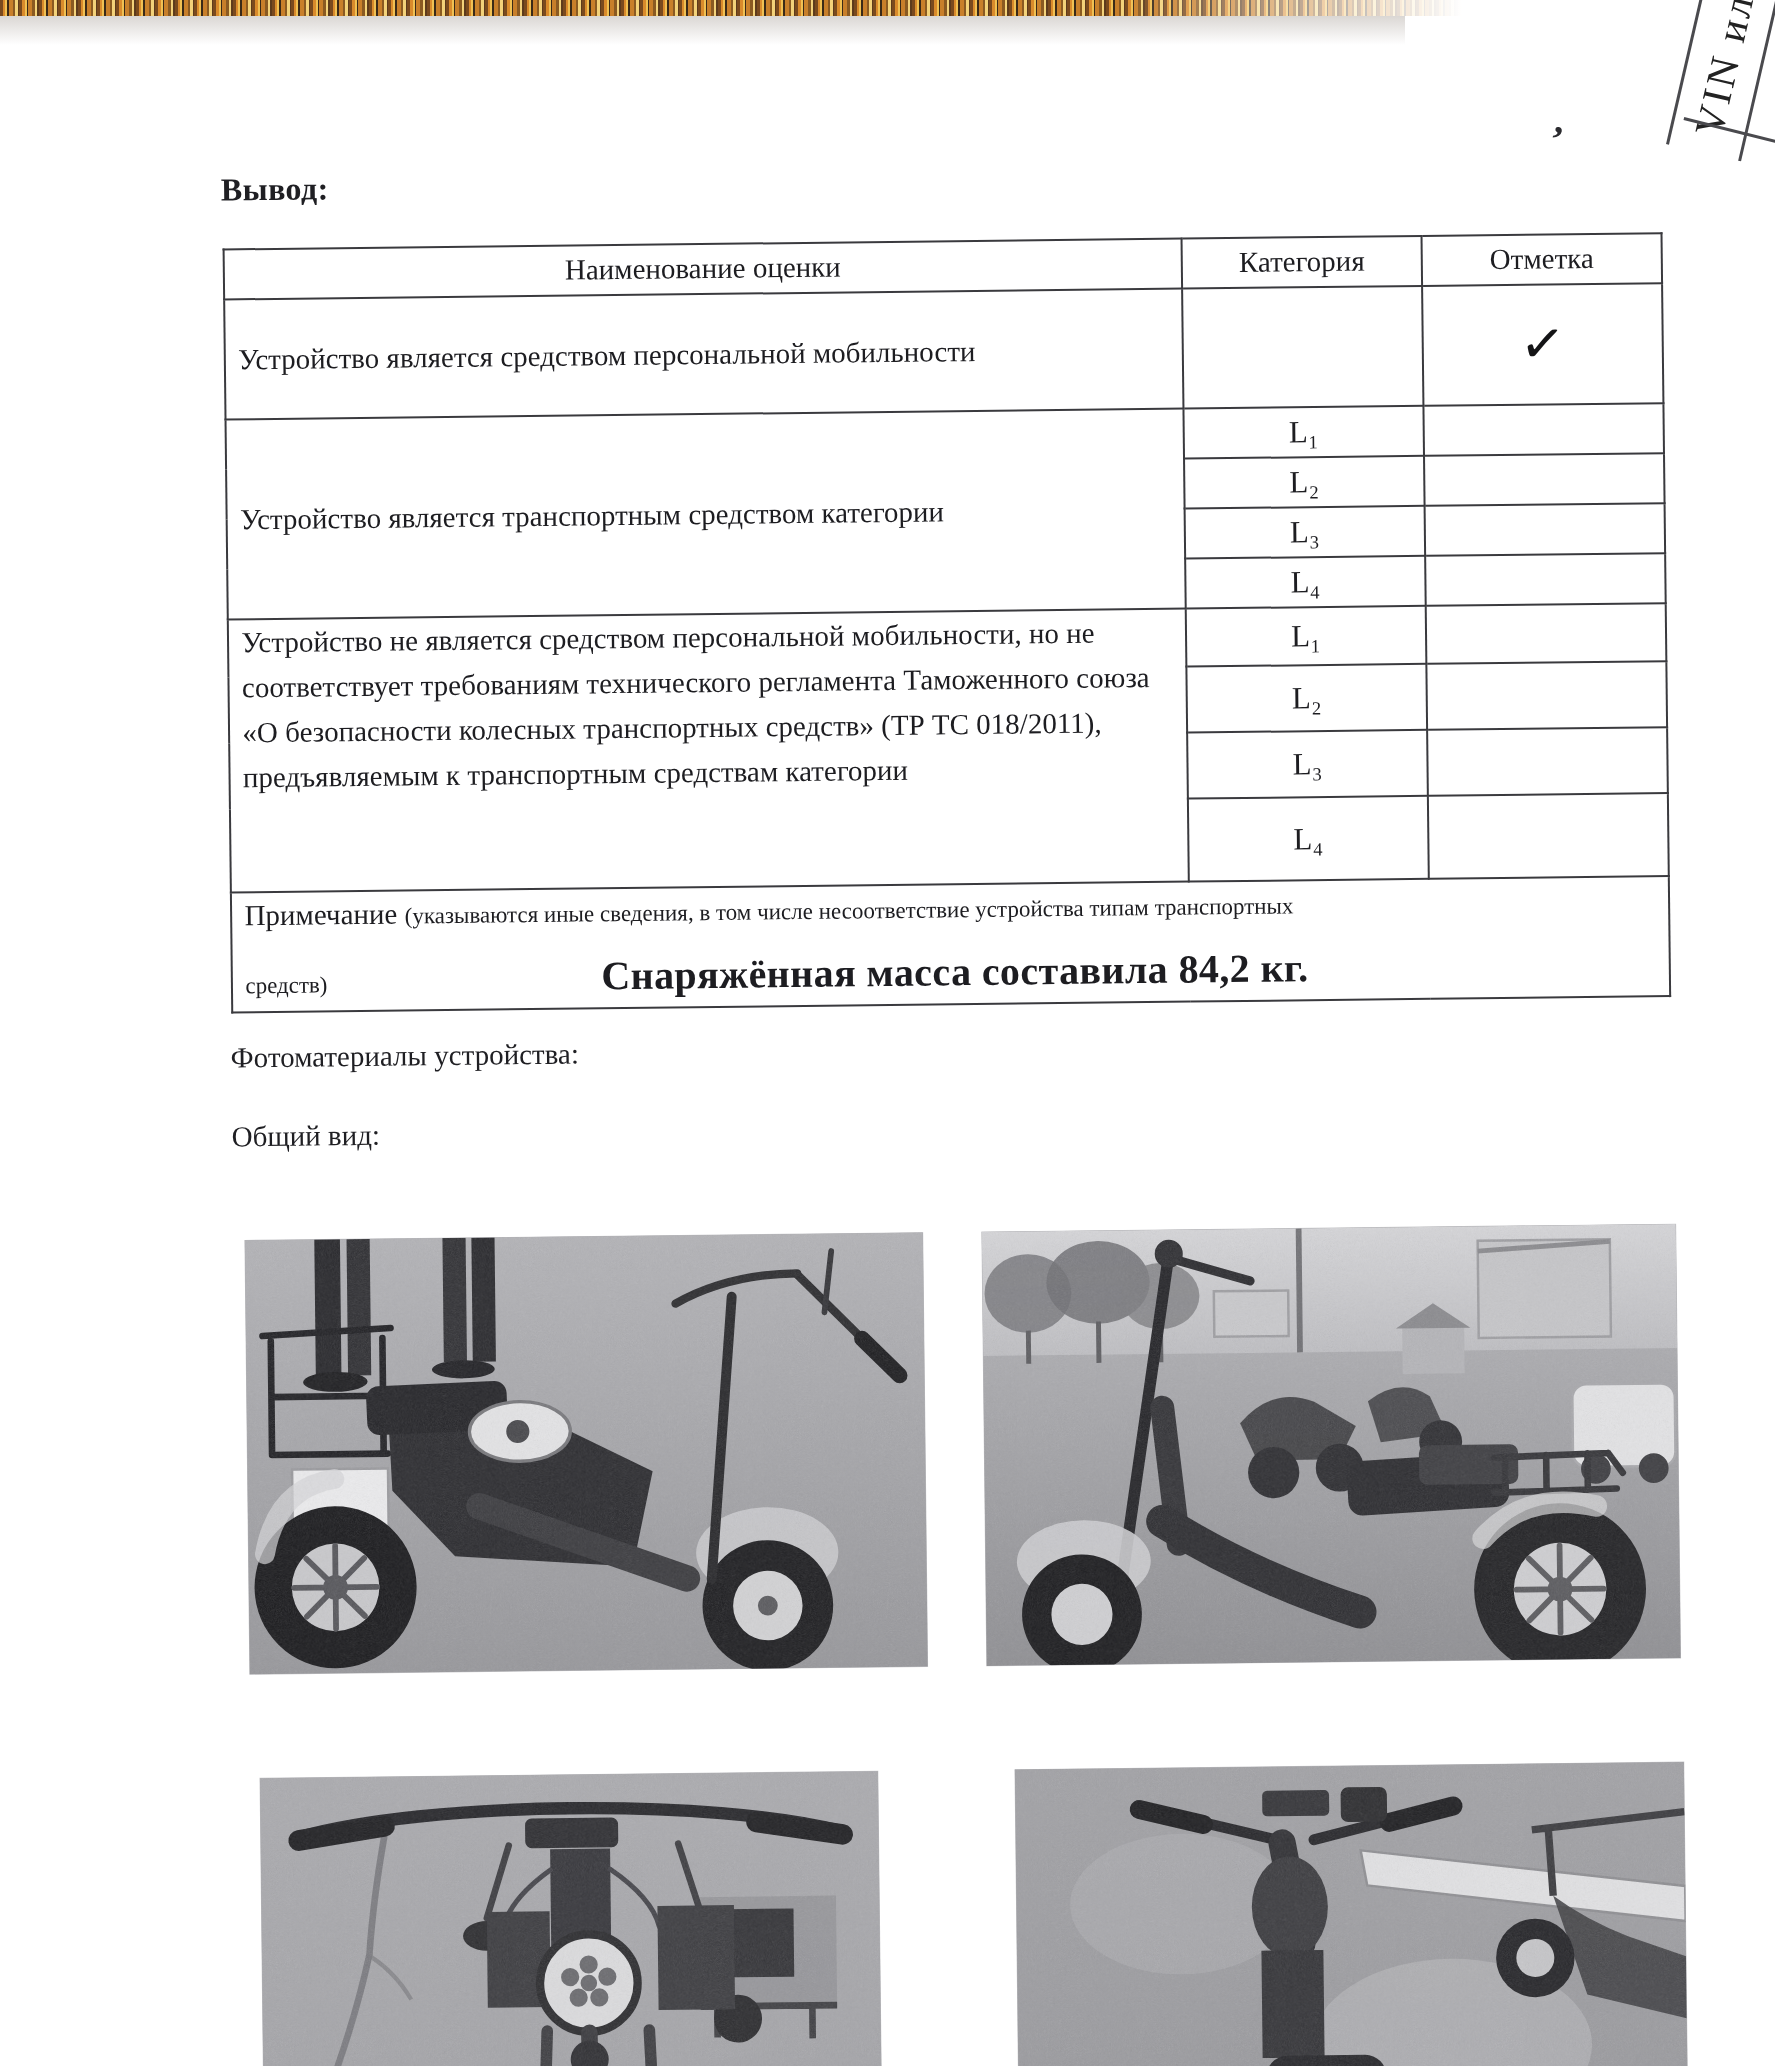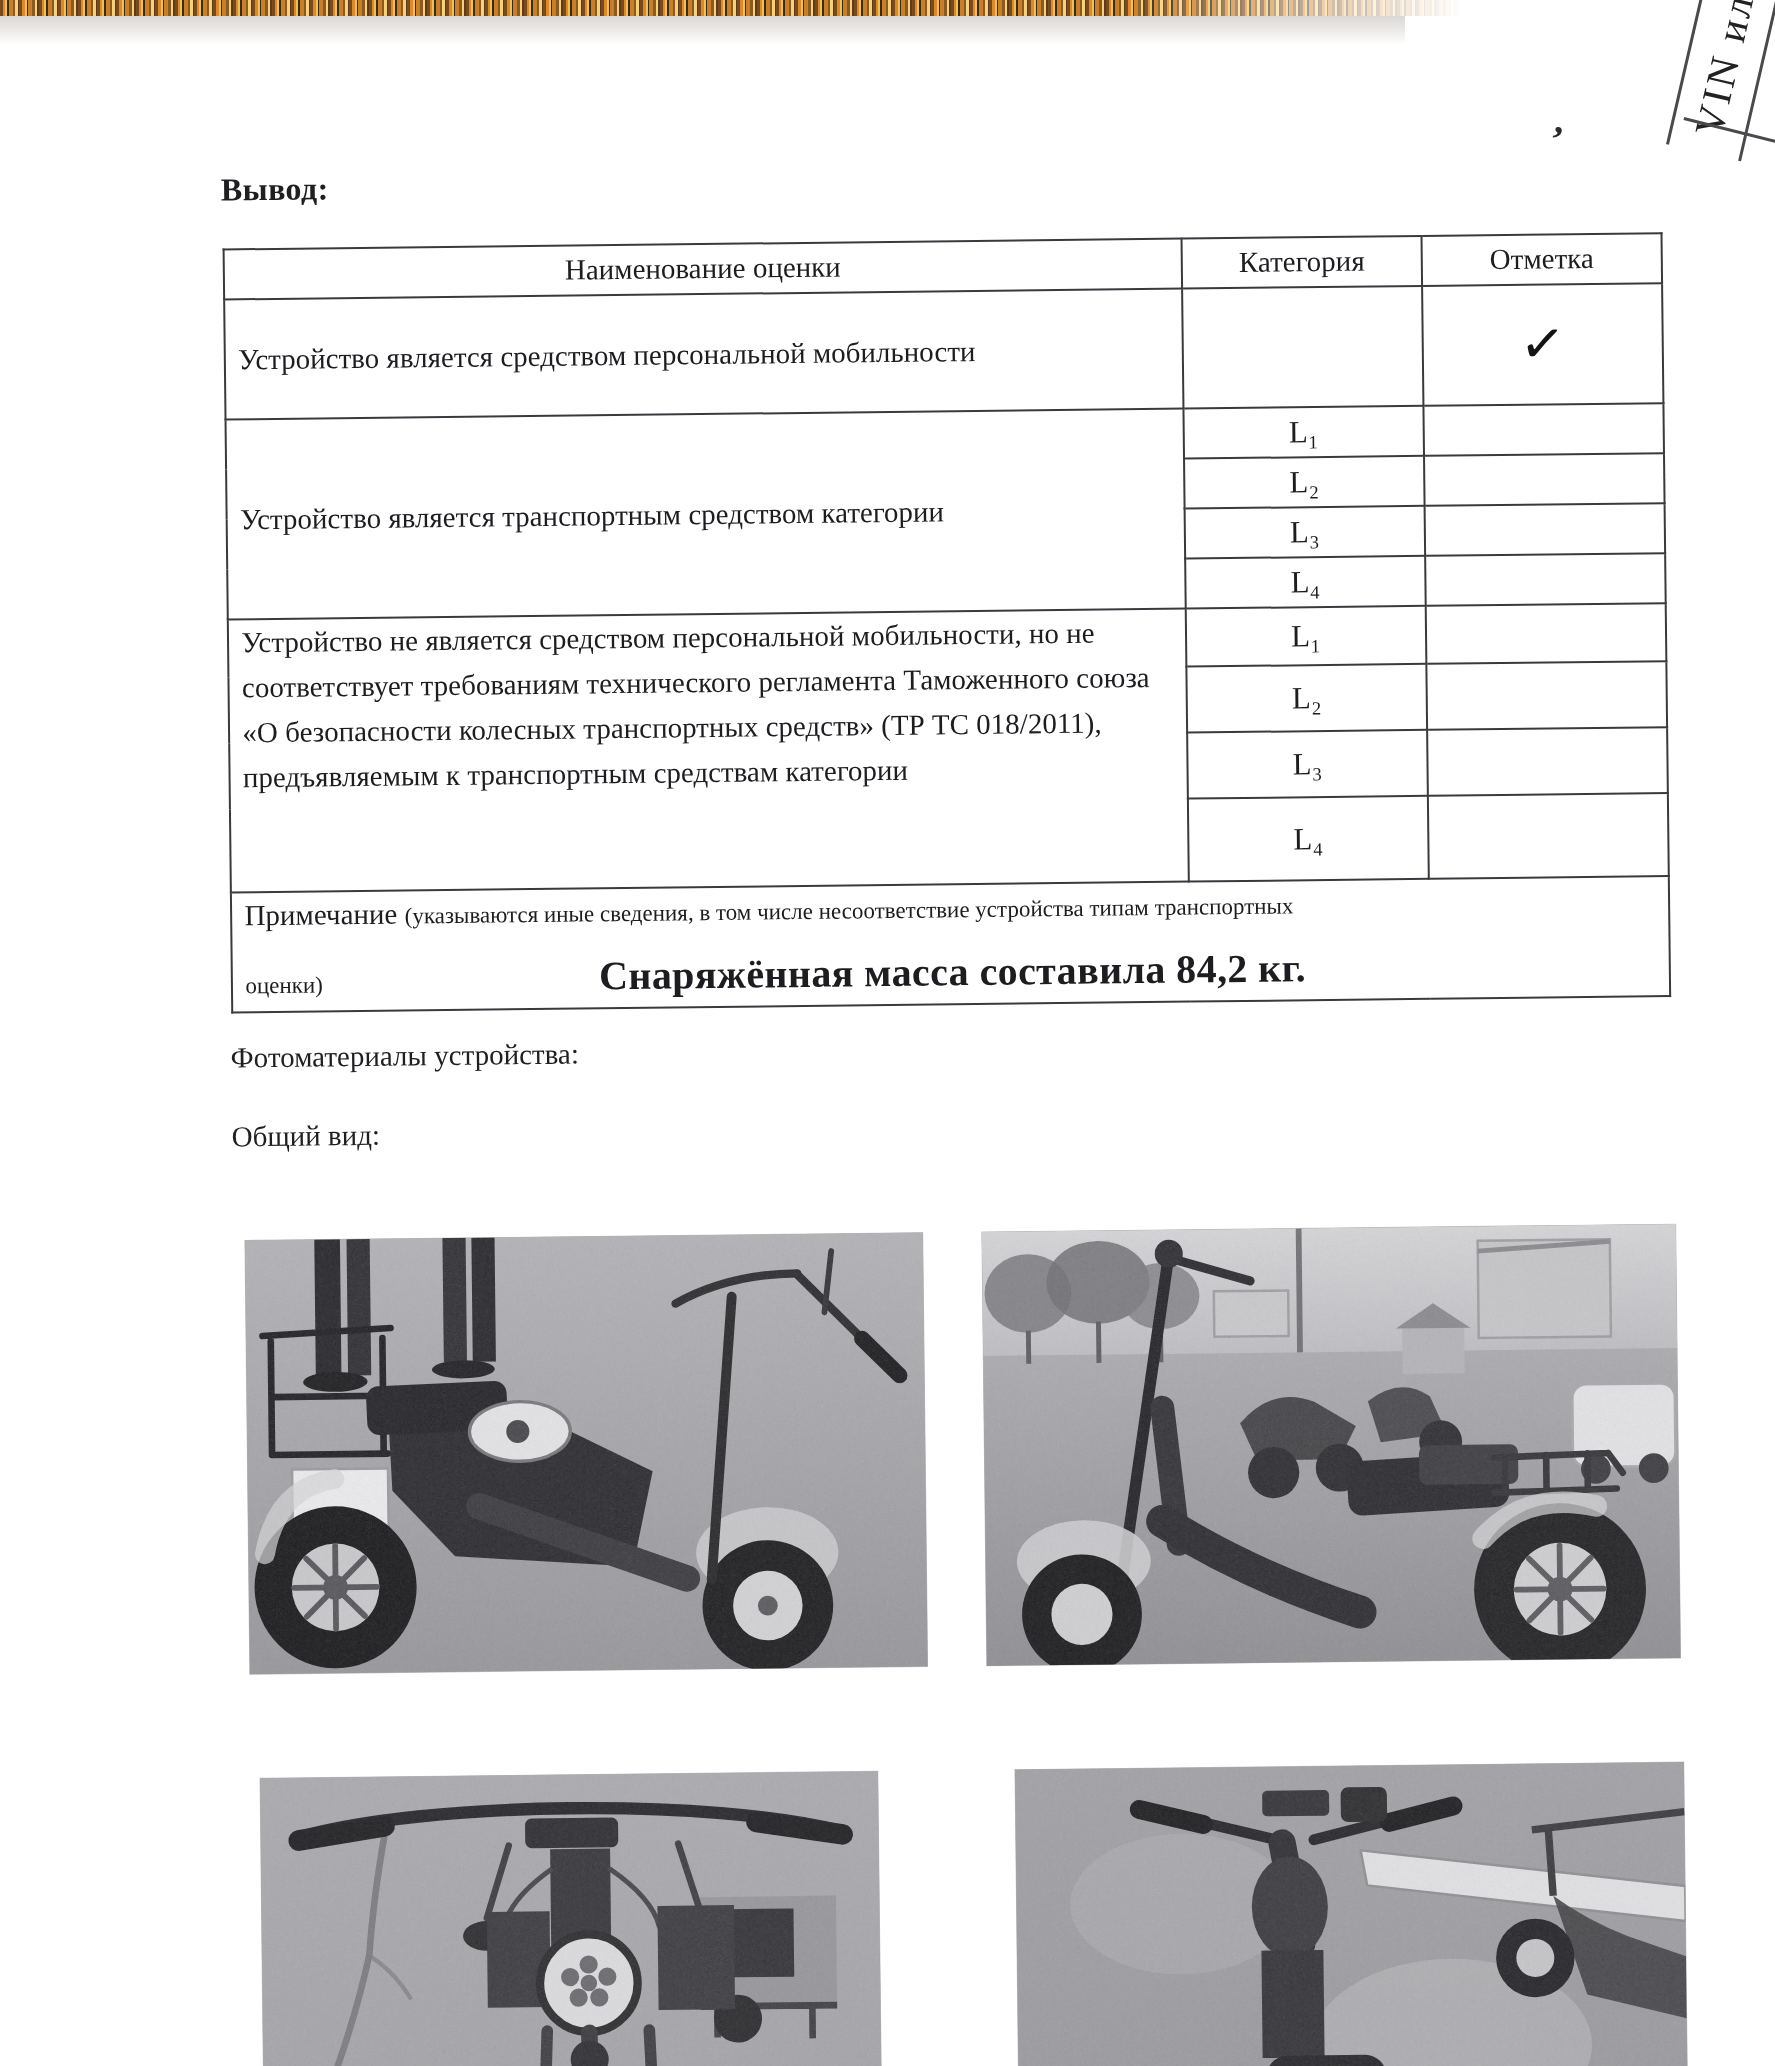--- a/index.html
+++ b/index.html
@@ -175,21 +175,21 @@
         <td class="mark-cell"></td>
       </tr>
 
       <tr class="r-note">
         <td class="note-cell" colspan="3">
           <div class="note-line1">
             <span class="note-label">Примечание</span>
             <span class="note-small">(указываются иные сведения, в том числе несоответствие устройства типам транспортных</span>
           </div>
           <div class="note-line2">
-            <span class="note-small">оценки)</span>
+            <span class="note-small">средств)</span>
             <span class="note-value">Снаряжённая масса составила 84,2 кг.</span>
           </div>
         </td>
       </tr>
     </tbody>
   </table>
 
   <h2 class="section-title t-photos">Фотоматериалы устройства:</h2>
   <h2 class="section-title t-view">Общий вид:</h2>
 

